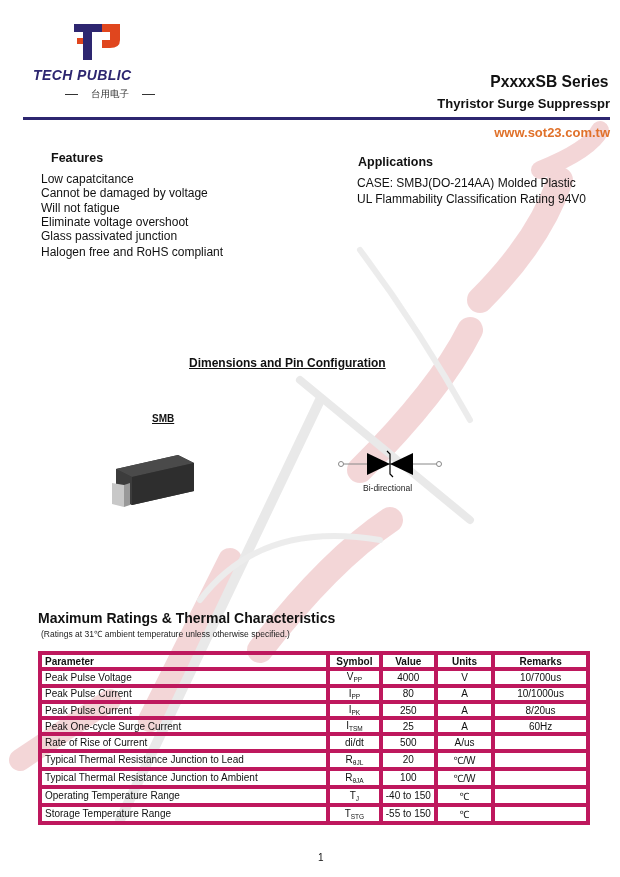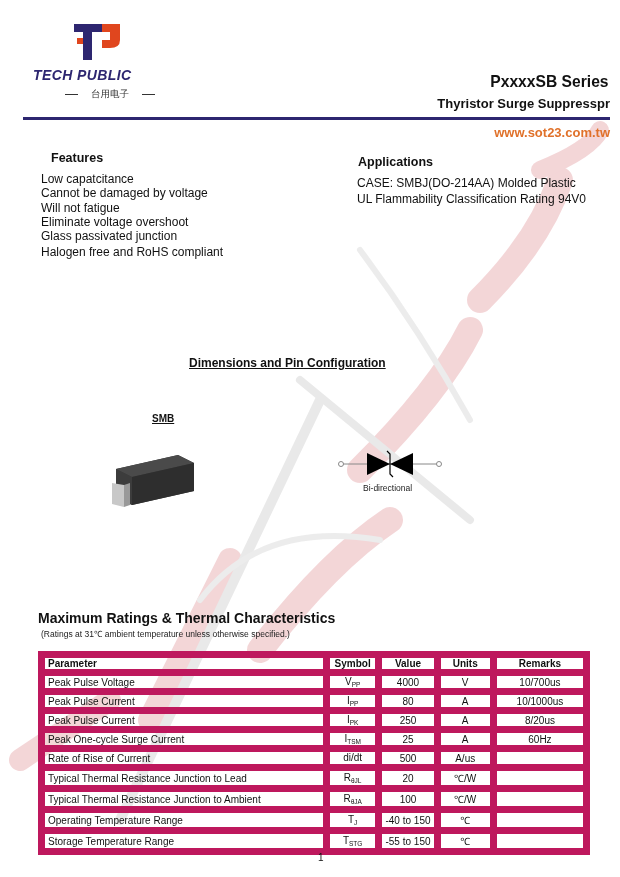--- a/index.html
+++ b/index.html
@@ -34,21 +34,21 @@
   .smb-label { left: 152px; top: 413px; font-size: 10px; font-weight: bold; text-decoration: underline; white-space: nowrap; }
   .package-img { left: 108px; top: 447px; width: 88px; height: 62px; }
   .diode { left: 335px; top: 448px; width: 110px; height: 34px; }
   .diode-label { left: 363px; top: 483px; font-size: 8.5px; color: #222; white-space: nowrap; }
 
   
   .ratings-h { left: 38px; top: 610px; font-size: 14px; font-weight: bold; white-space: nowrap; }
   .ratings-note { left: 41px; top: 628px; font-size: 8.5px; color: #222; white-space: nowrap; }
 
   table.ratings { position: absolute; left: 38px; top: 651px; width: 552px; border-collapse: collapse; font-size: 10px; }
-  table.ratings th, table.ratings td { border: 7px solid #be185d; height: 16.3px; padding: 0 3px; white-space: nowrap; }
+  table.ratings th, table.ratings td { border: 4px solid #be185d; height: 16.3px; padding: 0 3px; white-space: nowrap; }
   table.ratings th { font-weight: bold; font-size: 10px; text-align: center; }
   table.ratings th.param-h { text-align: left; }
   table.ratings td { text-align: center; color: #111; }
   table.ratings td.param { text-align: left; }
   .sym-base { font-size: 10px; }
   .sym-sub { font-size: 6.5px; vertical-align: -2px; }
 
   col.c1 { width: 290px; }
   col.c2 { width: 53px; }
   col.c3 { width: 55px; }

